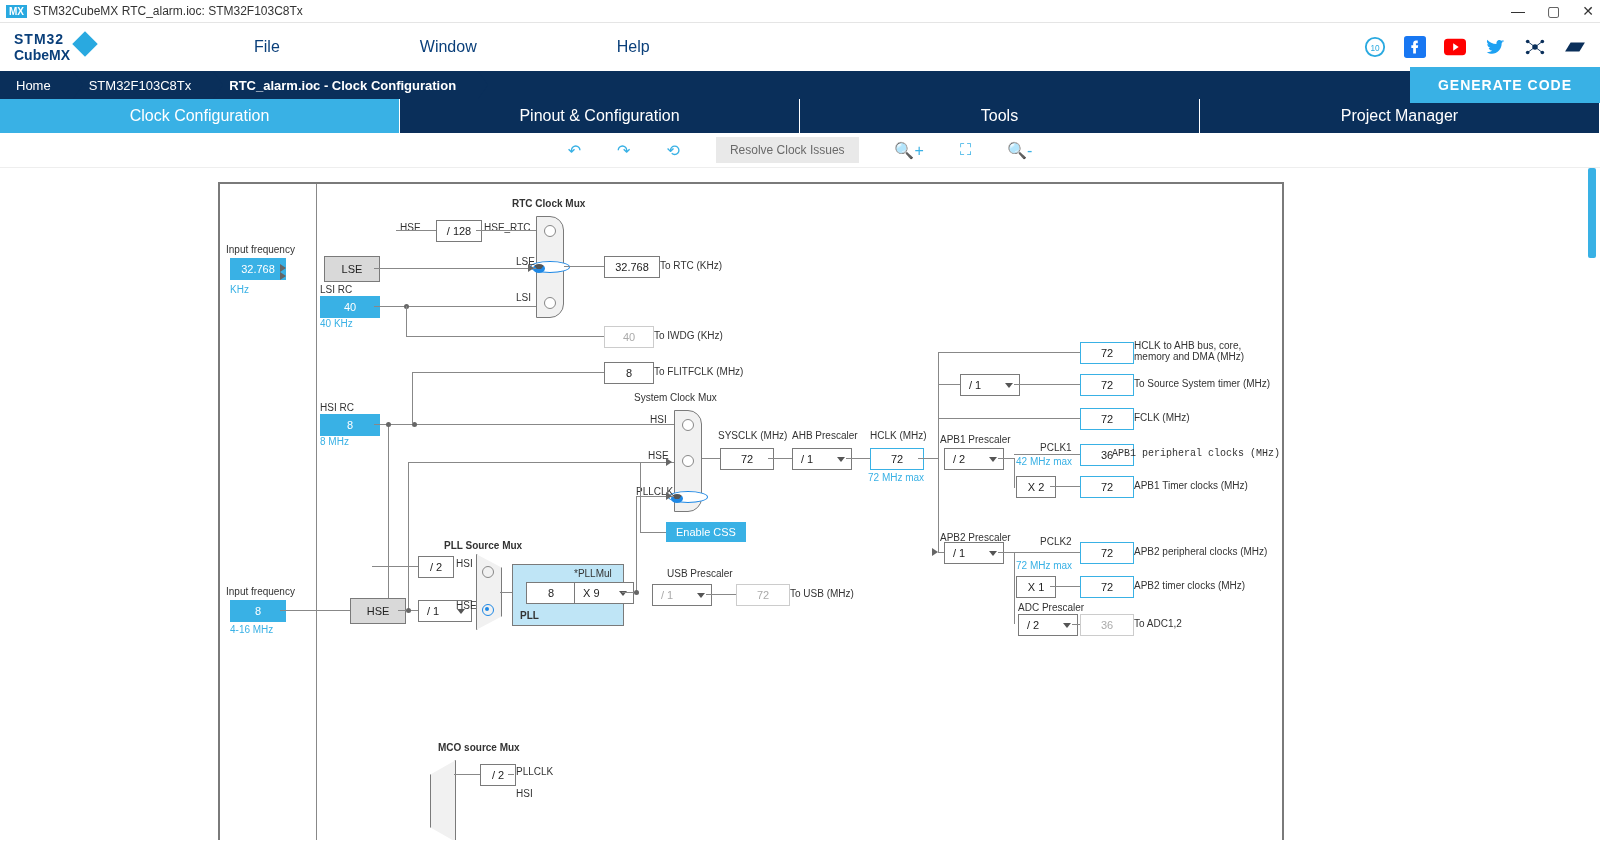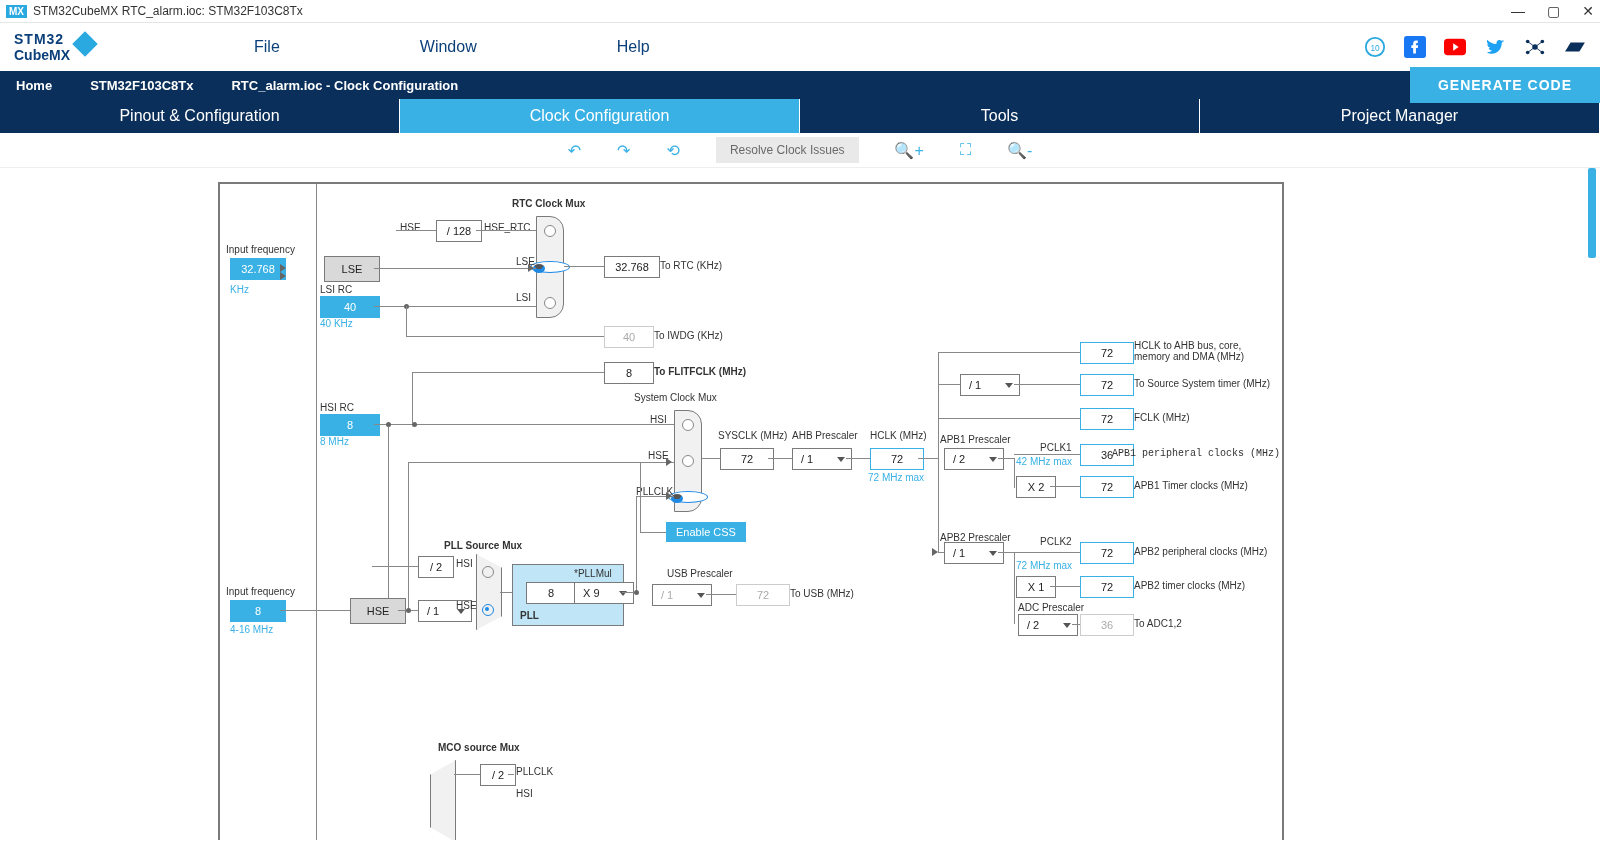--- a/index.html
+++ b/index.html
@@ -9,21 +9,21 @@
   .winicons{margin-left:auto;display:flex;gap:22px;font-size:14px;color:#333;}
   .menubar{height:48px;display:flex;align-items:center;padding:0 14px;}
   .logo{display:flex;align-items:center;gap:4px;color:#0a3f7a;font-weight:bold;}
   .logo .top{font-size:14px;letter-spacing:1px;}
   .logo .bot{font-size:14px;}
   .cube{width:18px;height:18px;background:#29a9e0;transform:rotate(45deg);margin-left:2px;margin-top:-6px;}
   .menus{margin-left:160px;display:flex;gap:140px;font-size:16px;color:#0a3f7a;}
   .social{margin-left:auto;display:flex;gap:18px;align-items:center;}
   .social svg{width:22px;height:22px;}
   .breadcrumb{height:28px;background:#0a2f5a;display:flex;align-items:center;color:#fff;font-size:13px;position:relative;}
-  .breadcrumb .crumb{padding:0 22px 0 16px;height:100%;display:flex;align-items:center;position:relative;background:#0a2f5a;font-weight:bold;}
+  .breadcrumb .crumb{padding:0 22px 0 16px;height:100%;display:flex;align-items:center;position:relative;background:#0a2f5a;}
   .breadcrumb .crumb::after{content:"";position:absolute;right:-10px;top:0;width:0;height:0;border-top:14px solid transparent;border-bottom:14px solid transparent;border-left:10px solid #0a2f5a;z-index:2;}
   .breadcrumb .crumb.active{font-weight:bold;}
   .gen{margin-left:auto;background:#39b1e5;color:#fff;font-weight:bold;padding:4px 28px;letter-spacing:1px;font-size:14px;height:100%;display:flex;align-items:center;}
   .maintabs{height:34px;display:flex;}
   .maintabs .mtab{flex:1;display:flex;align-items:center;justify-content:center;background:#0a2f5a;color:#fff;font-size:16px;border-right:1px solid #fff;}
   .maintabs .mtab.active{background:#39b1e5;}
   .toolbar{height:34px;display:flex;align-items:center;justify-content:center;gap:36px;border-bottom:1px solid #eee;}
   .toolbar .tbtn{color:#39b1e5;font-size:16px;cursor:pointer;}
   .toolbar .resolve{background:#e9e9e9;color:#6a6a6a;padding:6px 14px;font-size:12px;}
   .canvaswrap{position:relative;height:672px;overflow:hidden;}
@@ -118,25 +118,25 @@
     </div>
   <div class="crumb active">
       <span>RTC_alarm.ioc - Clock Configuration</span>
     </div>
   <div class="gen">
       <span>GENERATE CODE</span>
     </div>
 </div>
 
 <div class="maintabs">
+  <div class="mtab active">
+      <span>Clock Configuration</span>
+    </div>
   <div class="mtab">
       <span>Pinout &amp; Configuration</span>
-    </div>
-  <div class="mtab active">
-      <span>Clock Configuration</span>
     </div>
   <div class="mtab">
       <span>Tools</span>
     </div>
   <div class="mtab">
       <span>Project Manager</span>
     </div>
 </div>
 
 <div class="toolbar">
@@ -200,21 +200,21 @@
 
     <div class="lbl" style="left:100px;top:218px;">HSI RC</div>
     <div class="box blue" style="left:100px;top:230px;width:50px;">8</div>
     <div class="lbl lblblue" style="left:100px;top:252px;">8 MHz</div>
     <div class="wire wh" style="left:154px;top:240px;width:300px;"></div>
     <div class="node" style="left:192px;top:238px;"></div>
 
     <div class="wire wv" style="left:192px;top:188px;height:52px;"></div>
     <div class="wire wh" style="left:192px;top:188px;width:192px;"></div>
     <div class="box" style="left:384px;top:178px;width:40px;">8</div>
-    <div class="lbl" style="left:434px;top:182px;font-weight:bold;">To FLITFCLK (MHz)</div>
+    <div class="lbl" style="left:434px;top:182px;">To FLITFCLK (MHz)</div>
 
     <div class="lbl" style="left:414px;top:208px;font-weight:normal;">System Clock Mux</div>
     <div class="mux" style="left:454px;top:226px;height:100px;border-radius:0 14px 14px 0;">
       <div class="dot" style="top:8px;"></div>
       <div class="dot" style="top:44px;"></div>
       <div class="dot sel" style="top:80px;"></div>
     </div>
     <div class="lbl" style="left:430px;top:230px;">HSI</div>
     <div class="lbl" style="left:428px;top:266px;">HSE</div>
     <div class="lbl" style="left:416px;top:302px;">PLLCLK</div>

